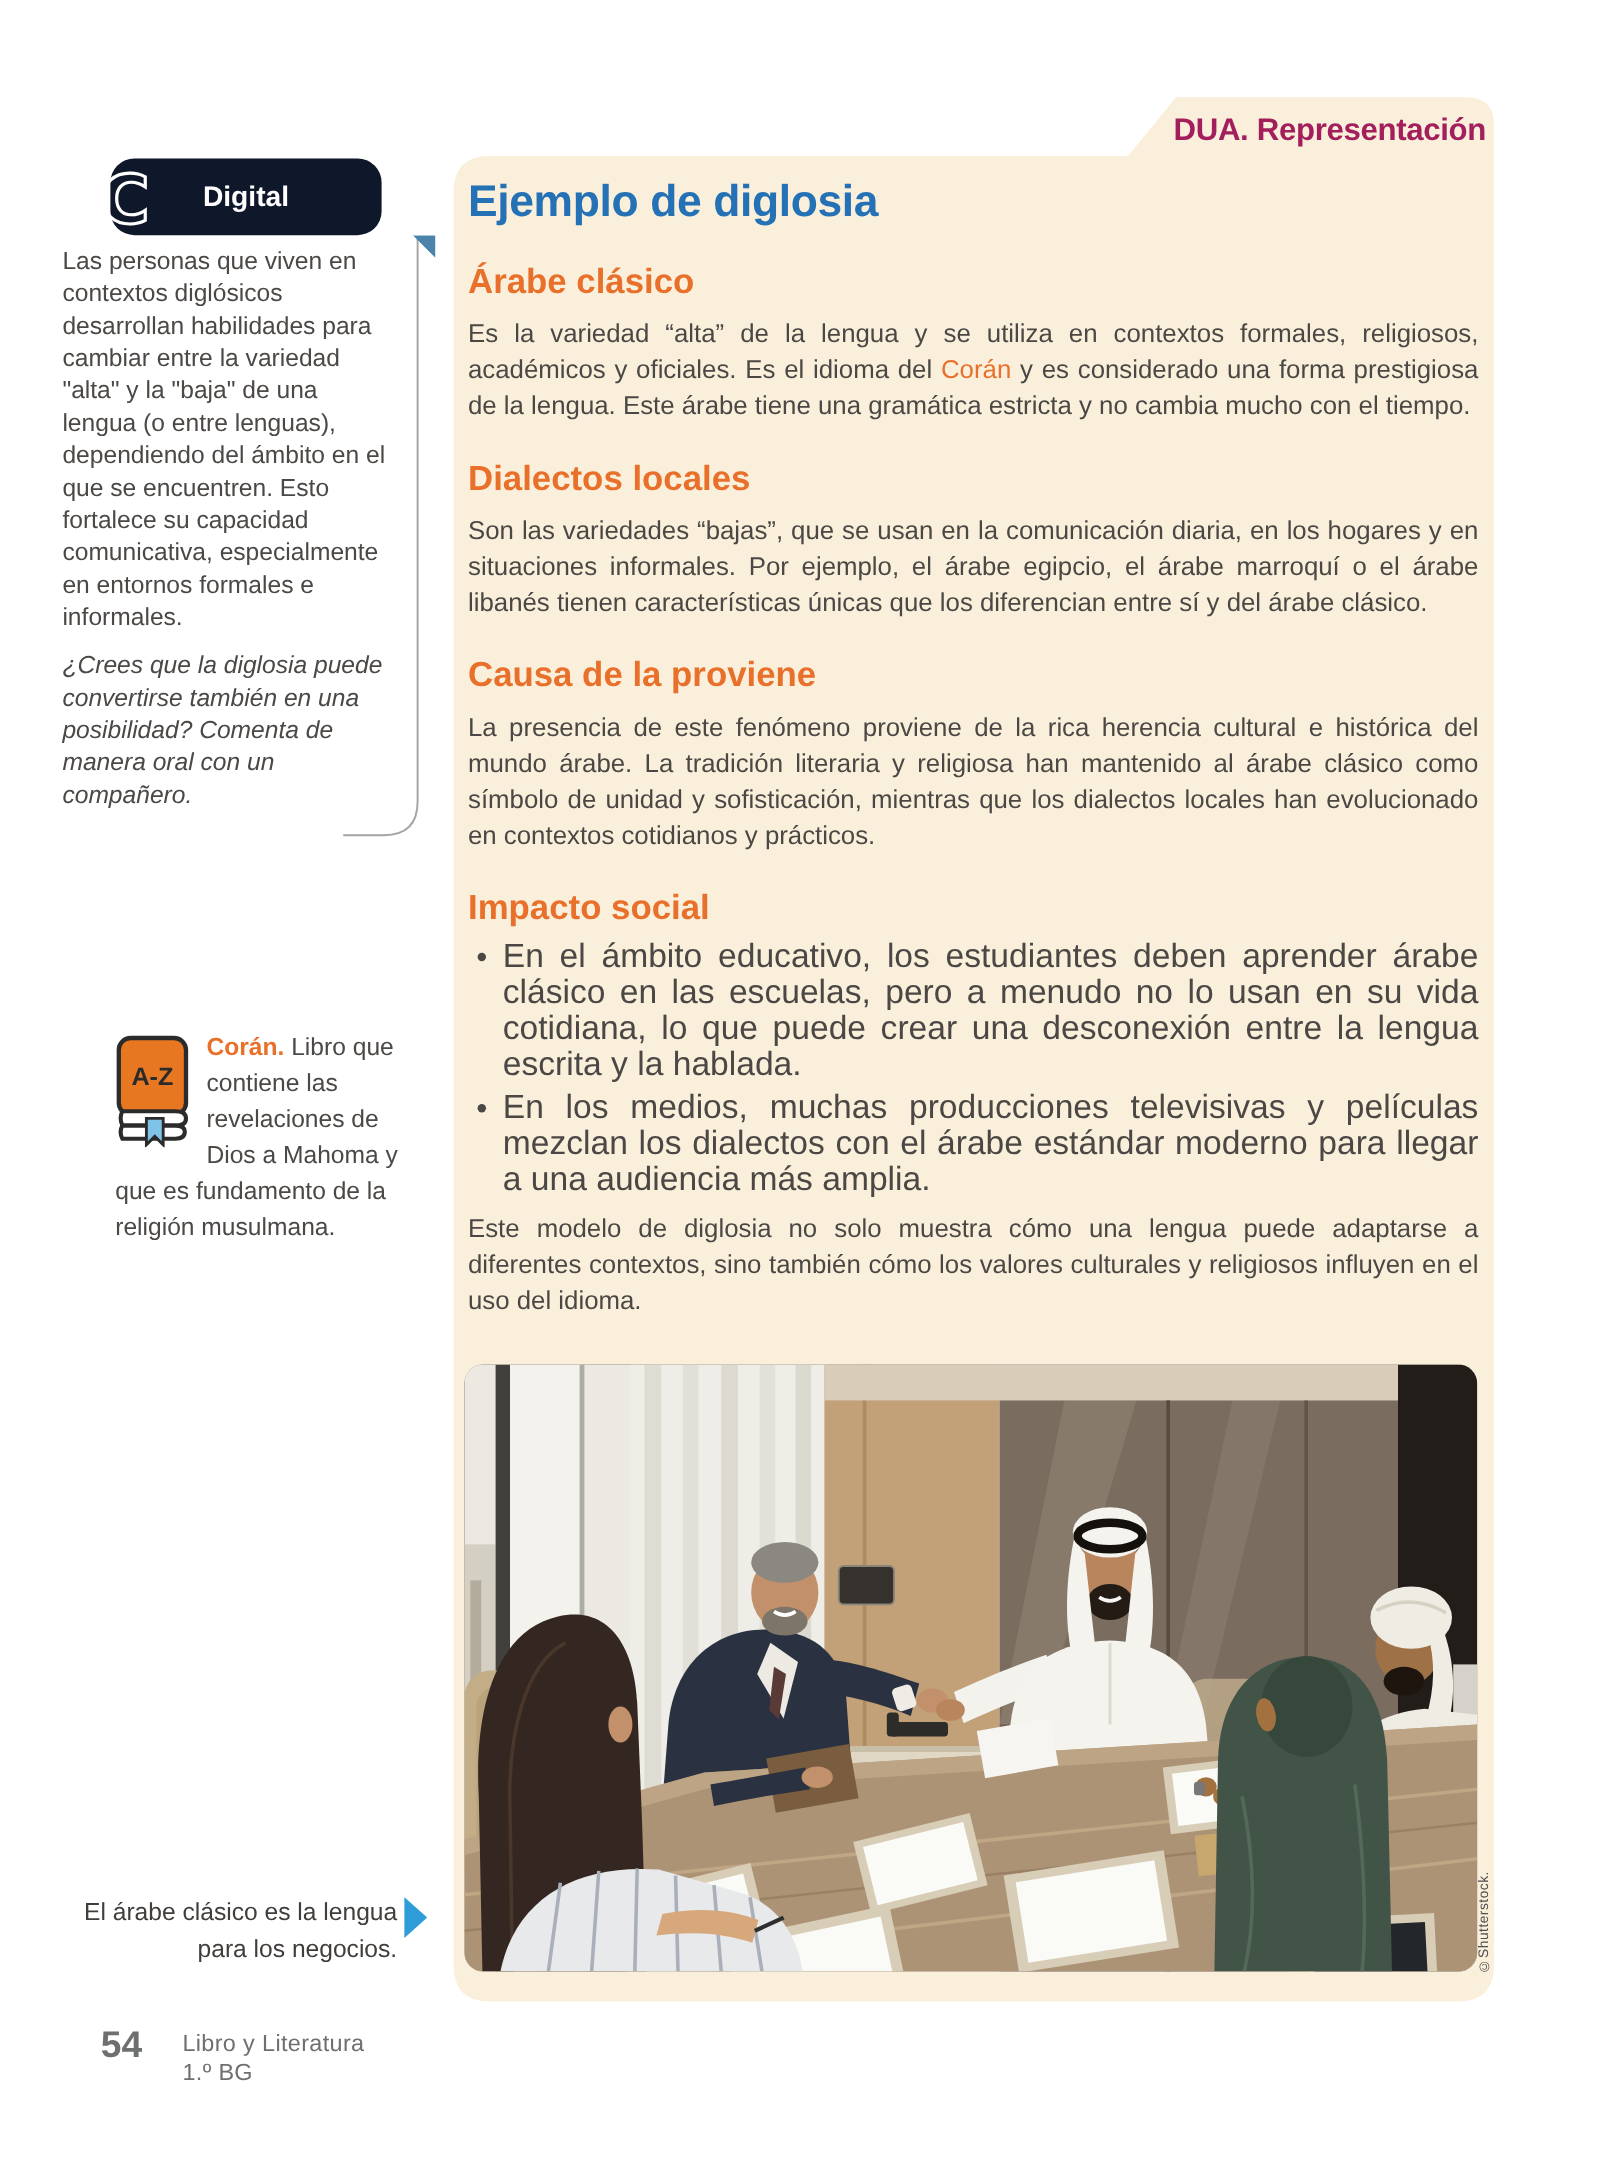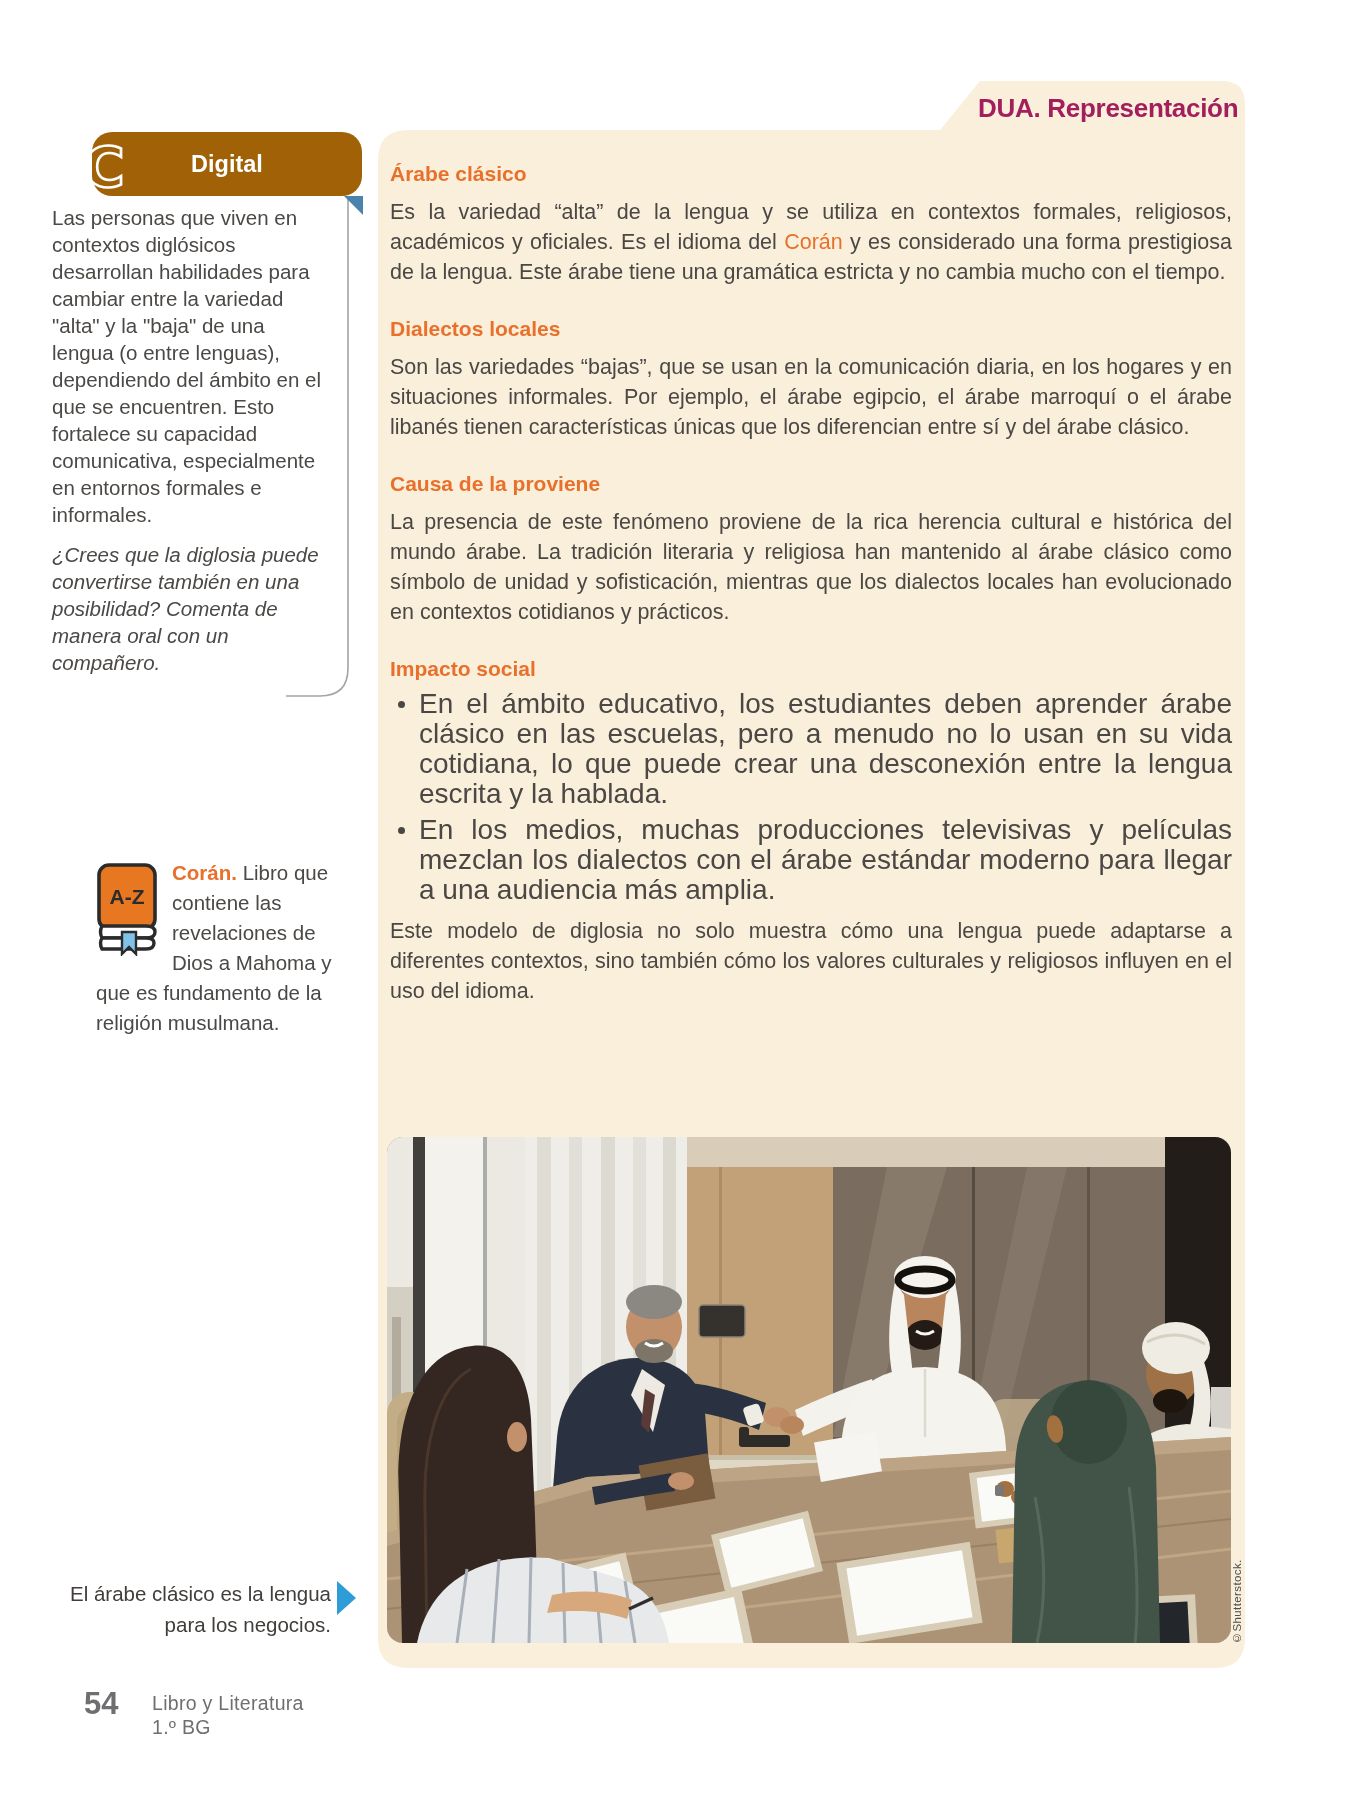--- a/index.html
+++ b/index.html
@@ -13,42 +13,42 @@
   
   #panel-svg{left:0;top:0;width:1350px;height:1800px;pointer-events:none;}
 
   
   .dua{top:93px;left:978px;width:256px;text-align:right;font-weight:bold;color:#A21E5C;
        font-size:26px;letter-spacing:-0.3px;white-space:nowrap;}
   .dua .dua-prefix{font-weight:800;}
   .dua .dua-rest{margin-left:7px;}
 
   
-  .digital-box{left:92px;top:132px;width:270px;height:64px;background:#a16207;border-radius:20px;}
+  .digital-box{left:92px;top:132px;width:226px;height:64px;background:#0f172a;border-radius:20px;}
   .digital-label{position:absolute;left:0;top:0;width:100%;height:100%;display:flex;
        align-items:center;justify-content:center;color:#fff;font-weight:bold;font-size:23.5px;}
   .c-logo{left:66px;top:136px;width:84px;height:62px;}
   .fold{left:344px;top:196px;width:19px;height:19px;background:#4B83AB;
        clip-path:polygon(0 0,100% 0,100% 100%);}
 
   
   .side-note{left:52px;top:204px;width:274px;color:#4B4845;
        font-size:20.5px;line-height:27px;}
   .side-note .question{font-style:italic;margin-top:13px;}
 
   
   .glossary{left:96px;top:858px;width:246px;color:#4B4845;font-size:20.5px;line-height:30px;}
   .glossary .book-icon{float:left;width:62px;height:94px;margin:4px 14px 18px 0;}
   .glossary .term{color:#E8702B;font-weight:bold;}
 
   
   .main-col{left:390px;top:132px;width:842px;color:#4B4744;}
   .main-col h2{margin:16px 0 0 0;font-size:37px;line-height:1.1;color:#2471B5;
        font-weight:bold;letter-spacing:-0.3px;}
-  .main-col h3{margin:30px 0 0 0;font-size:21px;color:#E8702B;font-weight:bold;}
+  .main-col h3{margin:30px 0 0 0;font-size:29px;color:#E8702B;font-weight:bold;}
   .main-col p{margin:11px 0 0 0;font-size:21.5px;line-height:30px;text-align:justify;}
   .main-col .highlight{color:#E8702B;}
   .main-col ul{margin:8px 0 0 2px;padding:0;list-style:none;}
   .main-col li{position:relative;padding-left:27px;margin-top:6px;
        font-size:28px;line-height:30px;text-align:justify;}
   .main-col li::before{content:"";position:absolute;left:6px;top:12px;width:7px;height:7px;
        border-radius:50%;background:#4B4744;}
 
   
   .photo{left:387px;top:1137px;width:844px;height:506px;border-radius:16px;overflow:hidden;
@@ -102,20 +102,21 @@
     <rect x="3" y="3" width="56" height="64" rx="10" fill="#E87722" stroke="#2B2B2B" stroke-width="3.6"></rect>
     <text x="31" y="42" font-family="'Liberation Sans',sans-serif" font-size="21" font-weight="bold" text-anchor="middle" fill="#2B2B2B">A-Z</text>
     <path d="M 6,64 L 50,64 Q 59,64 59,70 Q 59,76 50,76 L 6,76 Q 3,70 6,64 Z" fill="#FFFFFF" stroke="#2B2B2B" stroke-width="3.4"></path>
     <path d="M 6,76 L 50,76 Q 58,76 58,81 Q 58,87 50,87 L 6,87 Q 3,81 6,76 Z" fill="#FFFFFF" stroke="#2B2B2B" stroke-width="3.4"></path>
     <path d="M 26,70 L 40,70 L 40,92 L 33,85 L 26,92 Z" fill="#7FC4E8" stroke="#2B2B2B" stroke-width="2.4"></path>
   </svg>
   <p style="margin:0;"><span class="term">Corán.</span><span> Libro que contiene las revelaciones de Dios a Mahoma y que es fundamento de la religión musulmana.</span></p>
 </div>
 
 <div class="abs main-col">
+  <h2>Ejemplo de diglosia</h2>
 
   <h3>Árabe clásico</h3>
   <p><span>Es la variedad “alta” de la lengua y se utiliza en contextos formales, religiosos, académicos y oficiales. Es el idioma del </span><span class="highlight">Corán</span><span> y es considerado una forma prestigiosa de la lengua. Este árabe tiene una gramática estricta y no cambia mucho con el tiempo.</span></p>
 
   <h3>Dialectos locales</h3>
   <p>Son las variedades “bajas”, que se usan en la comunicación diaria, en los hogares y en situaciones informales. Por ejemplo, el árabe egipcio, el árabe marroquí o el árabe libanés tienen características únicas que los diferencian entre sí y del árabe clásico.</p>
 
   <h3>Causa de la proviene</h3>
   <p>La presencia de este fenómeno proviene de la rica herencia cultural e histórica del mundo árabe. La tradición literaria y religiosa han mantenido al árabe clásico como símbolo de unidad y sofisticación, mientras que los dialectos locales han evolucionado en contextos cotidianos y prácticos.</p>
 

